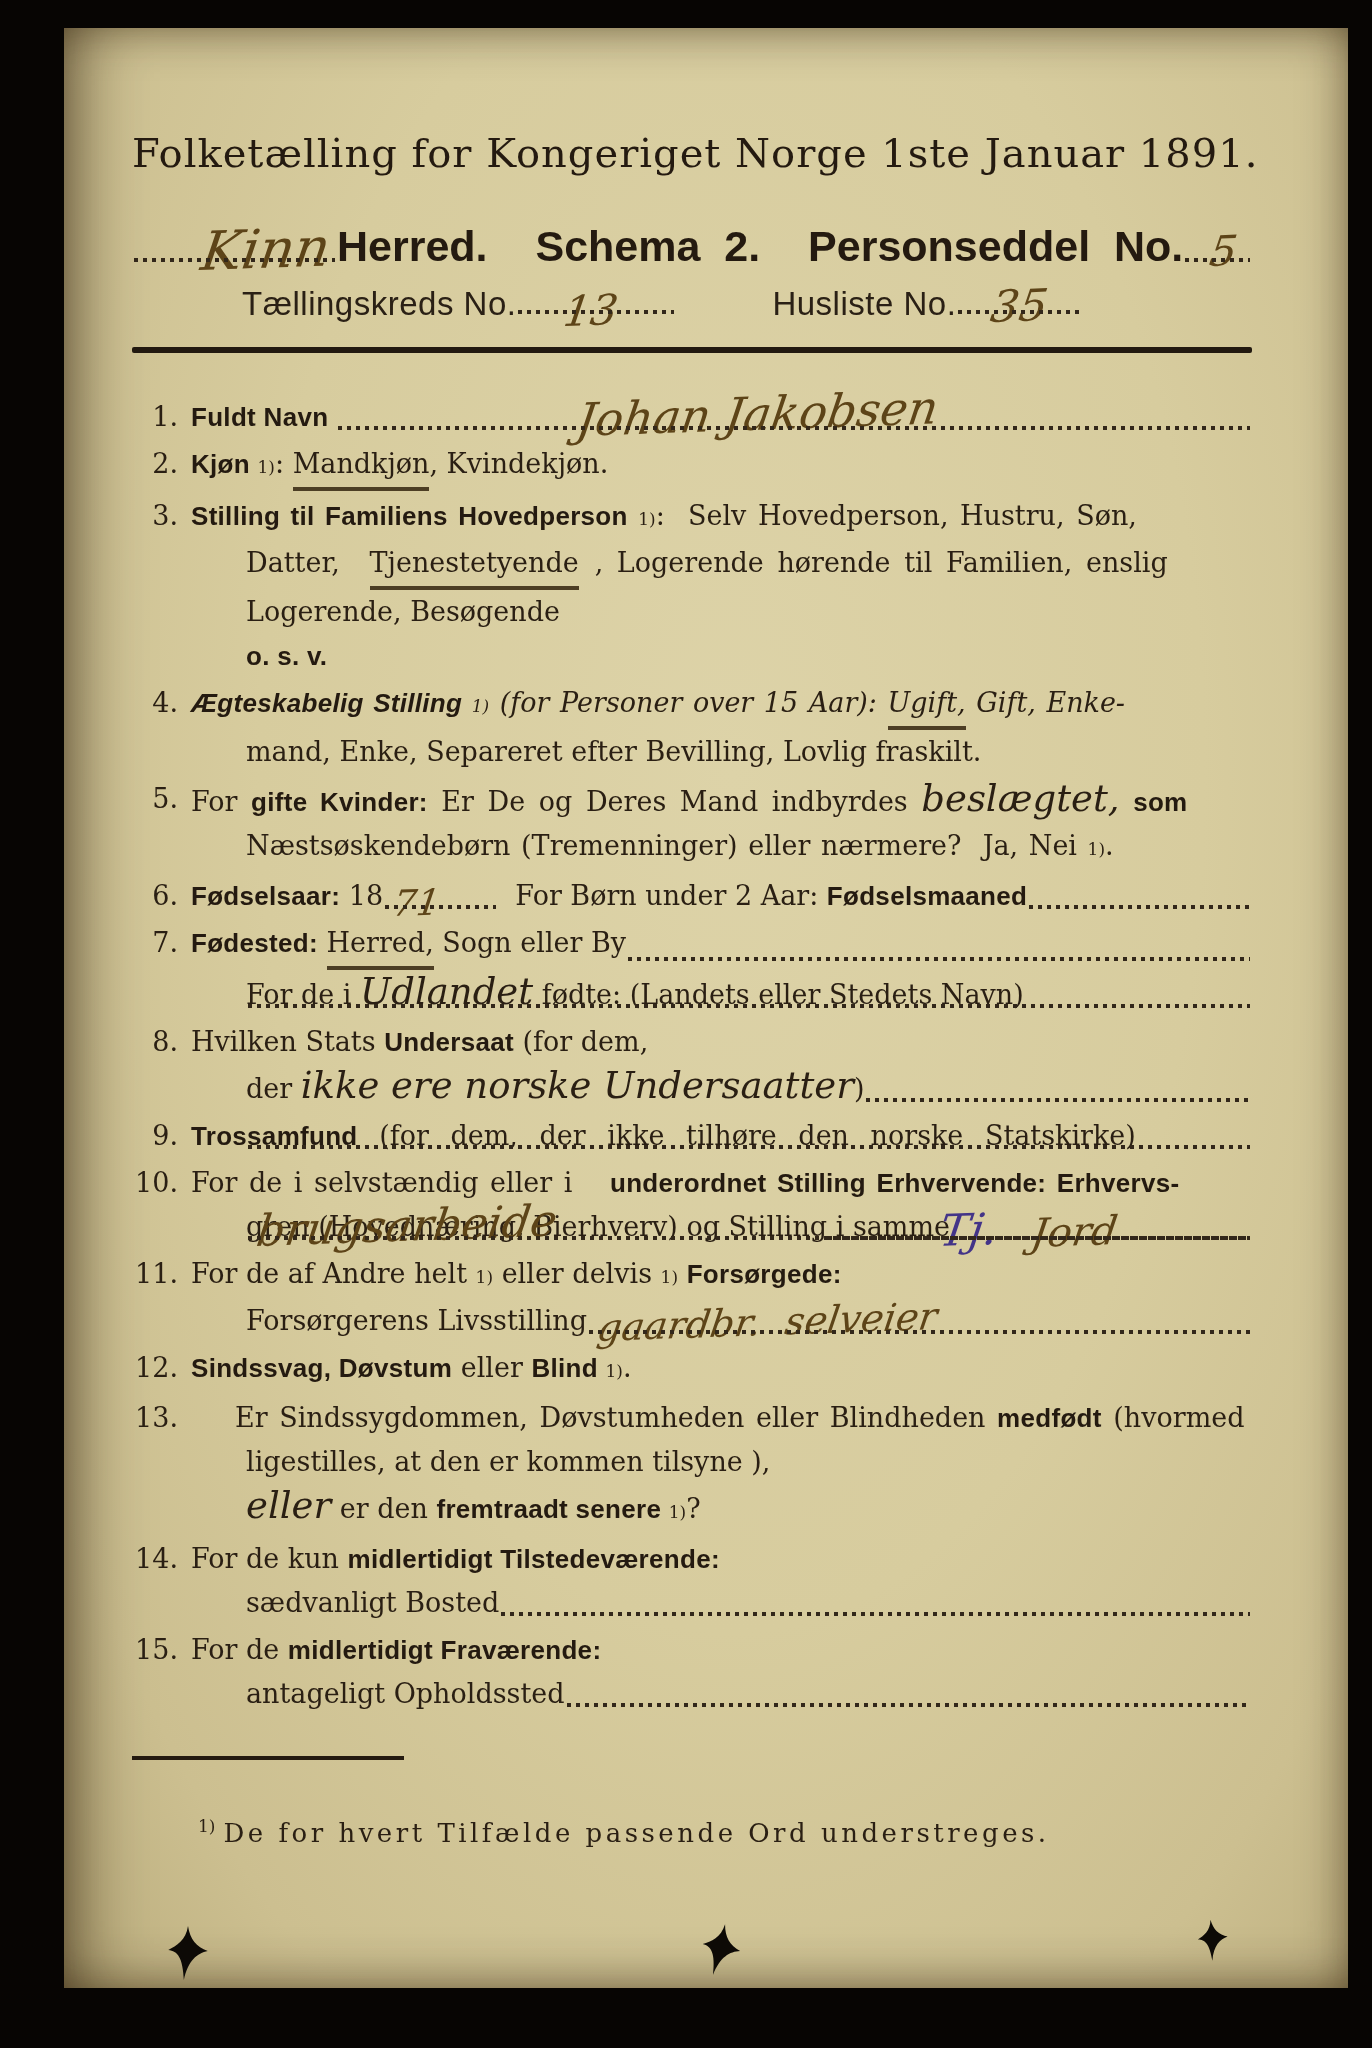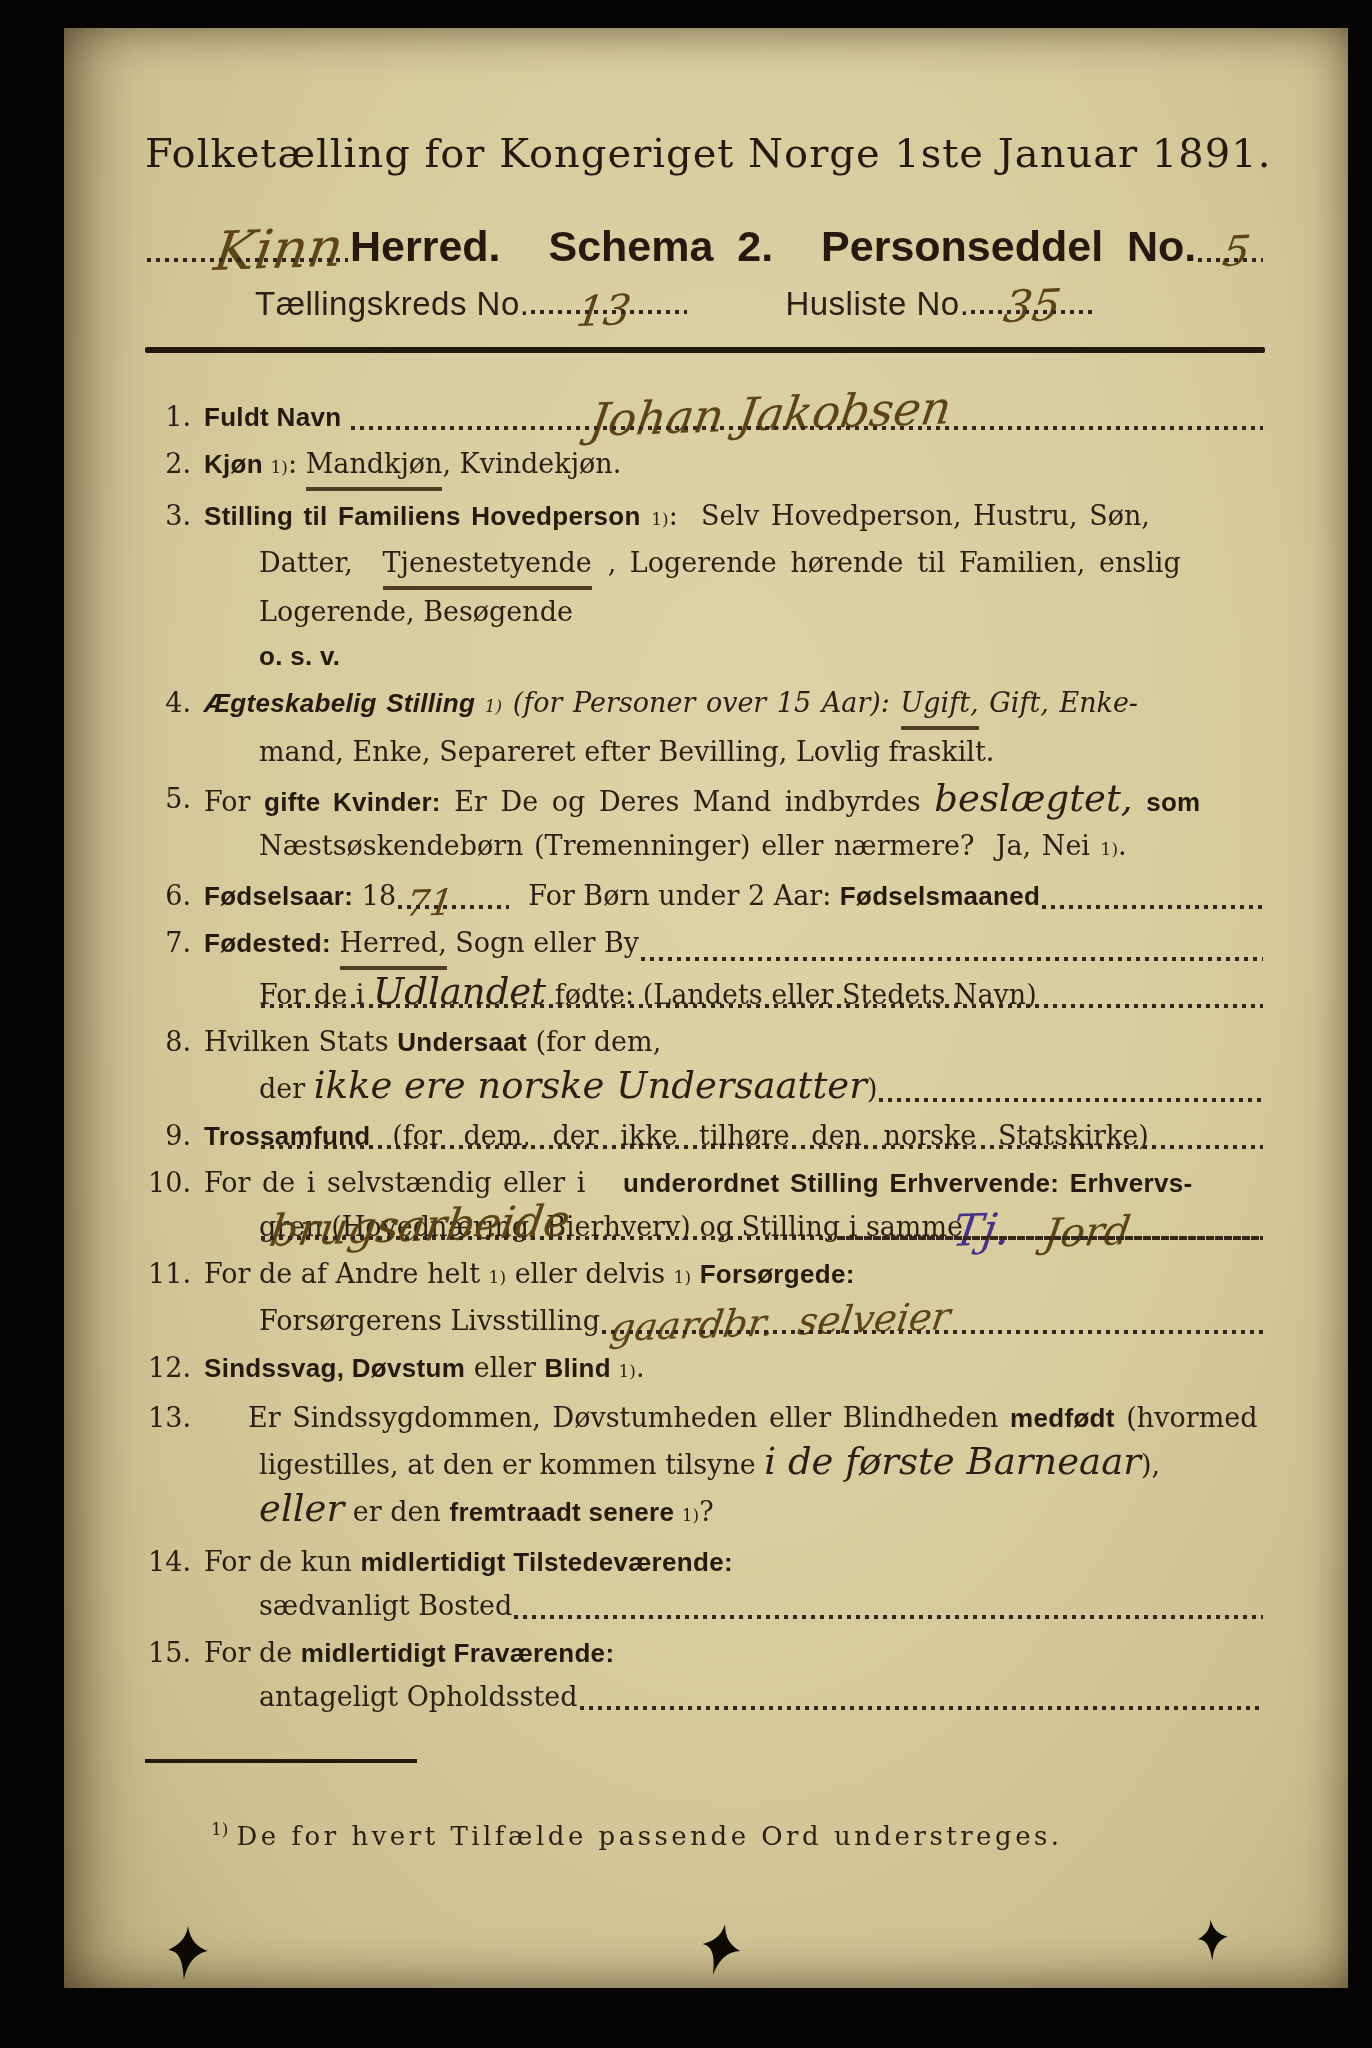--- a/index.html
+++ b/index.html
@@ -11,21 +11,21 @@
   }
   .paper{
     position:absolute;left:64px;top:28px;width:1284px;height:1960px;
     background:radial-gradient(ellipse at 52% 38%, #ddd3a8 0%, #d7cc9e 50%, #ccbf90 82%, #bcae7e 100%);
     box-shadow:
       inset 46px 0 70px -34px rgba(42,26,6,.6),
       inset -24px 0 50px -24px rgba(42,26,6,.4),
       inset 0 26px 48px -26px rgba(42,26,6,.35),
       inset 0 -26px 55px -26px rgba(42,26,6,.4);
   }
-  .content{position:absolute;left:145px;top:28px;width:1120px;}
+  .content{position:absolute;left:132px;top:28px;width:1120px;}
   .title{
     text-align:center;font-size:40px;letter-spacing:1px;margin-top:102px;
     color:#241a10;white-space:pre;
   }
   .hline{display:flex;align-items:baseline;white-space:pre;}
   .hline2{margin-top:46px;}
   .hline3{margin-top:14px;padding-left:110px;width:900px;}
   .hdr-bold{
     font-family:"Liberation Sans", sans-serif;font-weight:700;font-size:43px;
     word-spacing:12px;color:#241a10;text-align:center;
@@ -178,21 +178,21 @@
       <div class="item">
         <span class="num">12.</span>
         <div class="body">
           <div class="line"><span class="seg b">Sindssvag, Døvstum</span><span class="seg r"> eller </span><span class="seg b">Blind </span><span class="supmark">1)</span><span class="seg r">.</span></div>
         </div>
       </div>
       <div class="item">
         <span class="num">13.</span>
         <div class="body">
           <div class="line" style="word-spacing: 3px; margin-left: 44px;"><span class="seg r">Er Sindssygdommen, Døvstumheden eller Blindheden </span><span class="seg b">medfødt</span><span class="seg r"> (hvormed</span></div>
-          <div class="line cont"><span class="seg r">ligestilles, at den er kommen tilsyne </span><span class="seg i">i de første Barneaar</span><span class="seg r">),</span></div>
+          <div class="line cont"><span class="seg r">ligestilles, at den er kommen tilsyne </span><span class="seg r">),</span></div>
           <div class="line cont"><span class="seg i">eller</span><span class="seg r"> er den </span><span class="seg b">fremtraadt senere </span><span class="supmark">1)</span><span class="seg r">?</span></div>
         </div>
       </div>
       <div class="item">
         <span class="num">14.</span>
         <div class="body">
           <div class="line"><span class="seg r">For de kun </span><span class="seg b">midlertidigt Tilstedeværende:</span></div>
           <div class="line cont"><span class="seg r">sædvanligt Bosted</span><span class="dotseg" style="flex: 1 1 40px;"></span></div>
         </div>
       </div>

